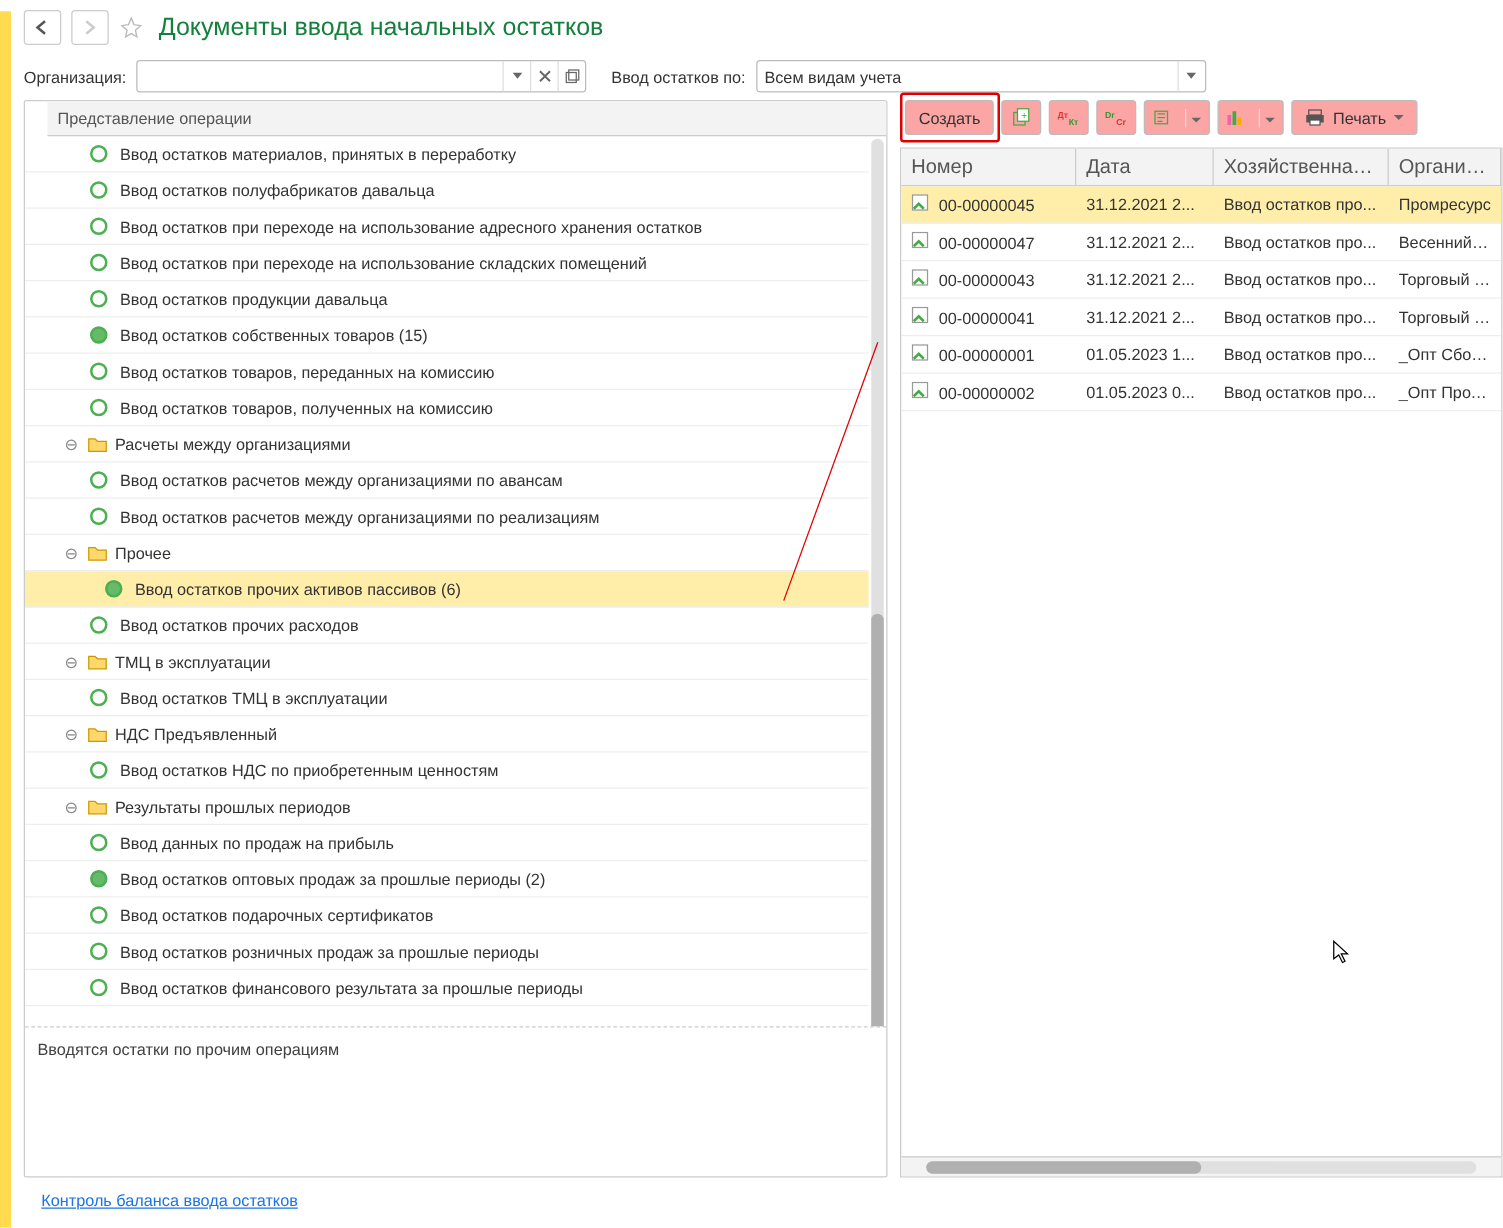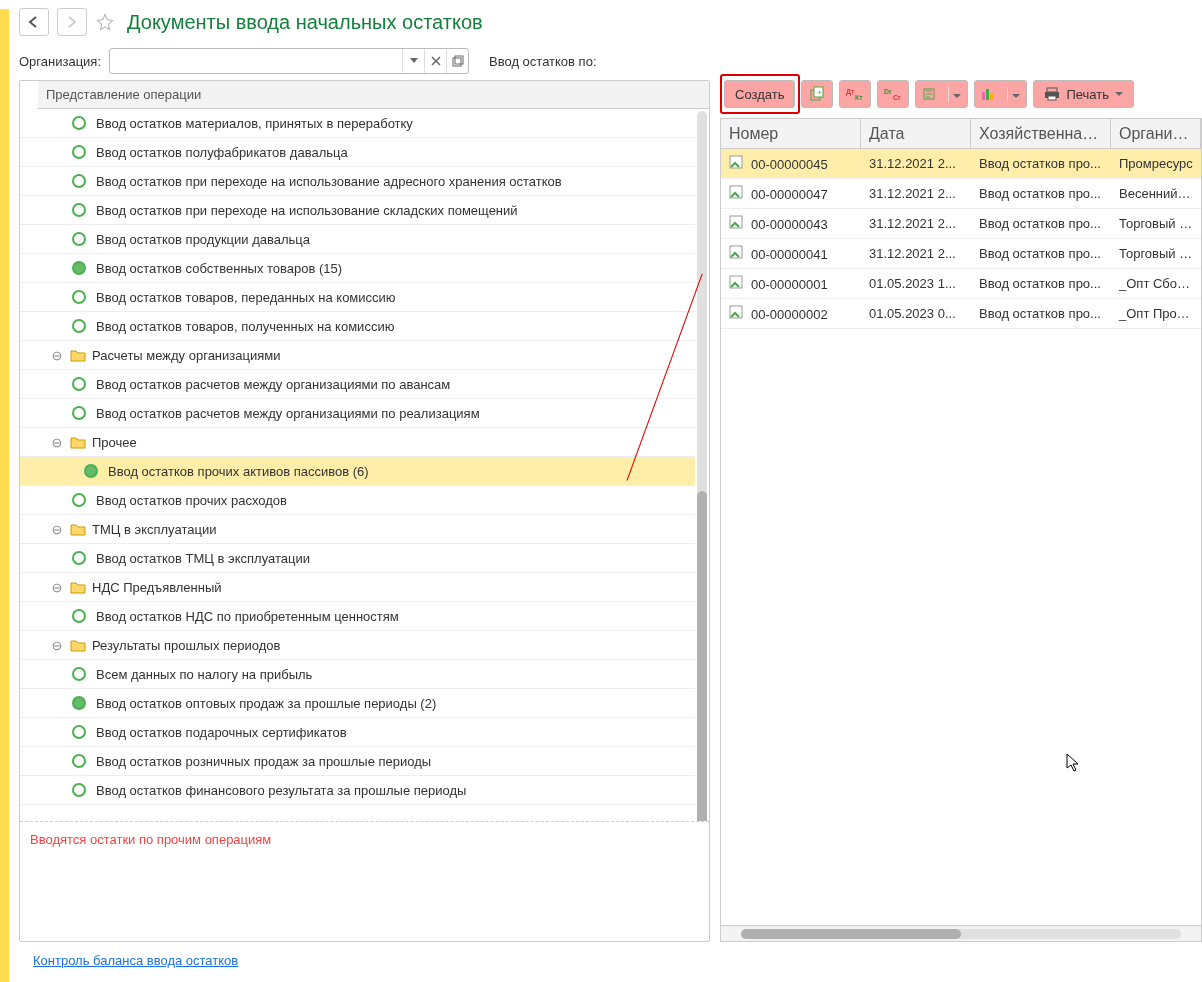--- a/index.html
+++ b/index.html
@@ -79,21 +79,21 @@
   .status-circle {
     width:14px; height:14px; border-radius:50%;
     border:2px solid #4caf50; margin-right:10px;
     background:#fff;
   }
   .status-circle.filled { background:#66bb6a; border-color:#4caf50; }
   .tree-label { font-size:13px; color:#333; }
 
   .hint-box {
     border-top:1px dashed #ccc;
-    padding:10px; font-size:13px; color:#ef4444;
+    padding:10px; font-size:13px; color:#404040;
     height:120px;
   }
 
   .toolbar {
     display:flex; gap:6px; align-items:center; padding:0 0 10px 4px;
     position:relative;
   }
   .btn {
     height:28px; border:1px solid #bbb; border-radius:3px;
     background:#fca5a5; display:flex; align-items:center; padding:0 10px;
@@ -192,20 +192,28 @@
           </svg>
       </div>
       <div class="combo-btn">
         <svg width="12" height="12">
             <rect x="1" y="3" width="8" height="8" fill="none" stroke="#666"></rect>
             <rect x="3" y="1" width="8" height="8" fill="none" stroke="#666"></rect>
           </svg>
       </div>
     </div>
     <span class="filter-label" style="margin-left:12px">Ввод остатков по:</span>
+    <div class="combo type-combo">
+      <div class="combo-input">Всем видам учета</div>
+      <div class="combo-btn">
+        <svg width="8" height="6">
+            <path d="M0 0 L4 5 L8 0" fill="#666"></path>
+          </svg>
+      </div>
+    </div>
   </div>
 
   <div class="split">
 
     <div class="left-pane">
       <div class="tree-header">Представление операции</div>
       <div class="tree-body">
         <div class="scrollbox" id="tree-rows">
             <div class="tree-row">
               <span class="indent2"></span>
@@ -313,21 +321,21 @@
               <span class="indent1"></span>
               <span class="expander">⊖</span>
               <span class="folder-icon"><svg width="16" height="14">
                   <path d="M1 3 L6 3 L8 5 L15 5 L15 13 L1 13 Z" fill="#ffd76b" stroke="#cc9a00"></path>
                 </svg></span>
               <span class="tree-label">Результаты прошлых периодов</span>
             </div>
             <div class="tree-row">
               <span class="indent2"></span>
               <span class="status-circle"></span>
-              <span class="tree-label">Всем данных по налогу на прибыль</span>
+              <span class="tree-label">Ввод данных по продаж на прибыль</span>
             </div>
             <div class="tree-row">
               <span class="indent2"></span>
               <span class="status-circle filled"></span>
               <span class="tree-label">Ввод остатков оптовых продаж за прошлые периоды (2)</span>
             </div>
             <div class="tree-row">
               <span class="indent2"></span>
               <span class="status-circle"></span>
               <span class="tree-label">Ввод остатков подарочных сертификатов</span>

